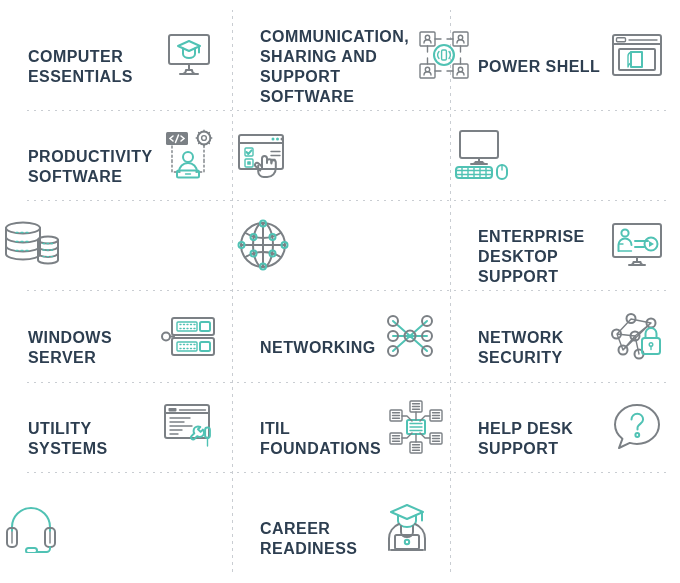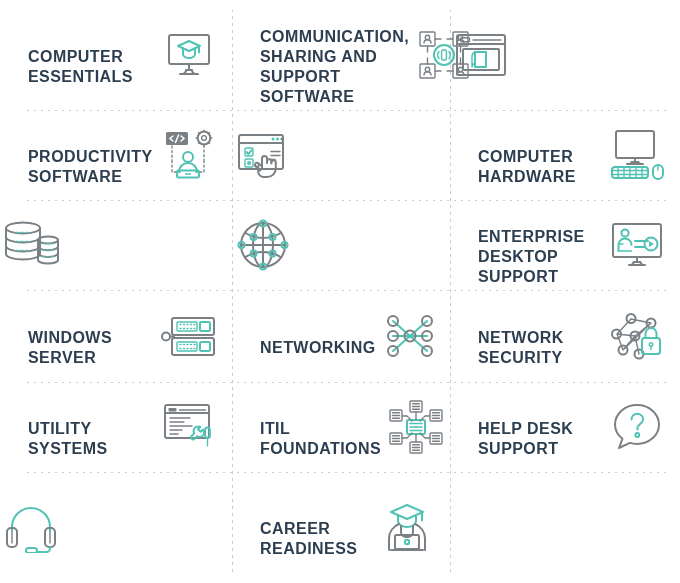--- a/index.html
+++ b/index.html
@@ -119,20 +119,21 @@
         <path class="st thin" d="M18 10h6M30 10h6M18 42h6M30 42h6M10.5 17v6M10.5 29v6M43.5 17v6M43.5 29v6"></path>
         <circle class="stt" cx="27" cy="26" r="10"></circle>
         <rect class="stt thin" x="24.6" y="21" width="4.8" height="10" rx="1.2"></rect>
         <path class="stt thin" d="M32 22.5c1.6 2 1.6 5 0 7M34.6 20c2.6 3.2 2.6 8.8 0 12"></path>
         <path class="stt thin" d="M22 22.5c-1.6 2-1.6 5 0 7"></path>
       </svg>
     </div>
   </div>
 
   <div class="cell">
+    <div class="label">POWER SHELL</div>
     <div class="icon">
       <svg width="56" height="50" viewBox="0 0 56 50">
         <rect class="st" x="4" y="5" width="48" height="40" rx="2"></rect>
         <path class="st" d="M4 14h48"></path>
         <rect class="st thin" x="7.5" y="7.8" width="9" height="4" rx="1"></rect>
         <path class="st thin" d="M20 10h28"></path>
         <rect class="st" x="10" y="19" width="36" height="21" rx="1"></rect>
         <path class="stt" d="M22 22h11v15H22z"></path>
         <path class="stt thin" d="M22 22c-2 1-3 2.6-3 4v11c0-1.4 1-3 3-4"></path>
         <path class="stt thin" d="M25 26l4 3.5-4 3.5" style="stroke:#ffffff;stroke-width:1.6"></path>
@@ -175,21 +176,20 @@
         <path class="st" d="M27 38V27.5c0-1.4 1.1-2.5 2.5-2.5s2.5 1.1 2.5 2.5V32"></path>
         <path class="st" d="M32 30.5c0-1.2 1-2.2 2.2-2.2s2.2 1 2.2 2.2v2"></path>
         <path class="st" d="M36.4 31.5c0-1.2 1-2.2 2.2-2.2s2.2 1 2.2 2.2V37c0 5-3.4 9-8.6 9h-3.5c-3 0-5.5-2.4-5.5-5.5v-6"></path>
         <path class="st" d="M27 35.5l-3.4-3.1c-1-.9-2.4-.8-3.1.1-.7.9-.6 2.2.3 3l4.4 4"></path>
         <path class="st thin" d="M36 20.5h9M36 24.5h9M36 28.5h4"></path>
       </svg>
     </div>
   </div>
 
   <div class="cell">
-    <div class="label">COMPUTER HARDWARE</div>
     <div class="icon">
       <svg width="58" height="52" viewBox="0 0 58 52">
         <rect class="st" x="8" y="2" width="38" height="27" rx="2"></rect>
         <path class="st" d="M27 29v4"></path>
         <path class="st" d="M19 35h16"></path>
         <path class="st" d="M21 35c2.5-.6 2.5-2 2.5-2h7s0 1.4 2.5 2"></path>
         <rect class="stt" x="4" y="38" width="36" height="11" rx="3"></rect>
         <path class="stt thin" d="M4 41.5h36M4 45.5h36"></path>
         <path class="stt thin" d="M10 38v11M16 38v11M22 38v11M28 38v11M34 38v11"></path>
         <rect class="stt" x="45" y="36" width="10" height="14" rx="5"></rect>

